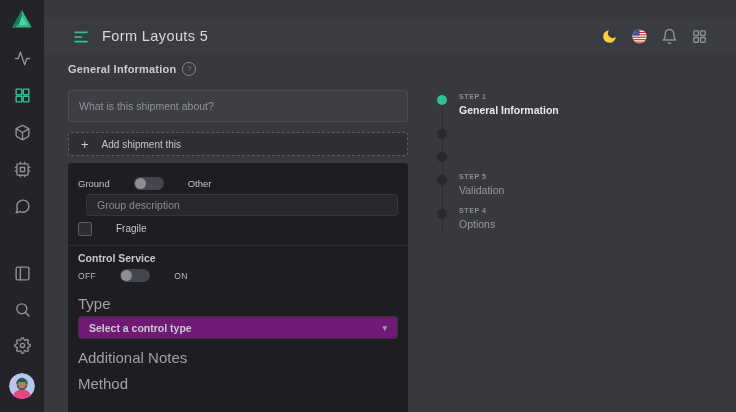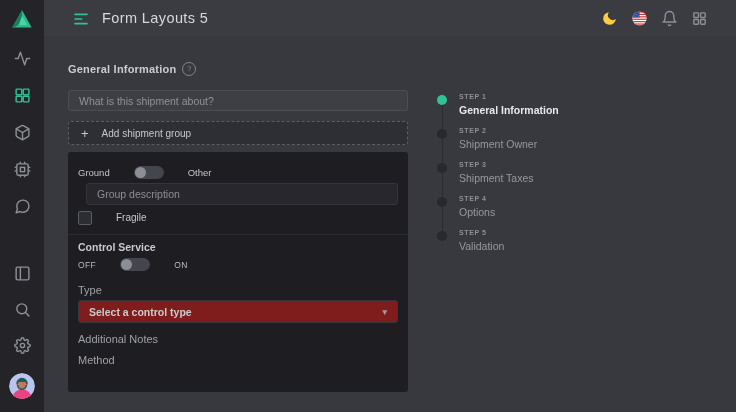--- a/index.html
+++ b/index.html
@@ -14,55 +14,55 @@
     display:flex;flex-direction:column;align-items:center;z-index:6;}
   .logo{margin-top:7px;width:26px;height:26px;cursor:pointer;}
   .side-icon{width:17px;height:17px;color:#8d9095;margin-top:20px;cursor:pointer;}
   .side-icon svg{width:17px;height:17px;}
   .side-icon.first{margin-top:17px;}
   .side-icon.active{color:#2fc394;}
   .side-bottom{margin-top:auto;display:flex;flex-direction:column;align-items:center;}
   .side-bottom .side-icon{margin-top:0;margin-bottom:19px;}
   .avatar{width:26px;height:26px;border-radius:50%;overflow:hidden;margin-bottom:13px;cursor:pointer;}
   
-  .header{position:absolute;left:44px;top:0;right:0;height:36px;background:#3b3b42;
+  .header{position:absolute;left:44px;top:18px;right:0;height:36px;background:#3b3b42;
     display:flex;align-items:center;padding:0 26px 0 29px;box-sizing:border-box;z-index:5;}
   .burger{width:16px;height:14px;cursor:pointer;color:#2fc394;}
   .app-title{margin-left:13px;font-size:14.5px;letter-spacing:.4px;color:#d7d9dc;font-weight:500;}
   .header-right{margin-left:auto;display:flex;align-items:center;gap:9px;}
   .hicon{width:17px;height:17px;color:#8d9095;cursor:pointer;padding:0 2px;}
   .hicon svg{width:17px;height:17px;}
   
   .form-col{position:absolute;left:68px;top:62px;width:340px;z-index:1;}
   .heading-row{display:flex;align-items:center;gap:6px;margin-bottom:14px;}
   .heading{font-size:11px;font-weight:bold;letter-spacing:.2px;color:#caccd0;}
   .help-circle{width:12px;height:12px;border:1px solid #84878c;border-radius:50%;
     color:#84878c;font-size:8px;line-height:12px;text-align:center;cursor:pointer;}
   .help-circle i{font-style:normal;}
-  .text-input{display:block;width:100%;box-sizing:border-box;height:21px;background:#3e3e45;
+  .text-input{display:block;width:100%;box-sizing:border-box;height:32px;background:#3e3e45;
     border:1px solid #4c4c54;border-radius:3px;color:#c9cbce;font-size:10.5px;padding:0 10px;outline:none;}
   .text-input::placeholder{color:#8f9297;}
   .add-btn{margin-top:10px;height:24px;width:100%;box-sizing:border-box;background:#2e2e35;
     border:1px dashed #5d5d65;border-radius:3px;display:flex;align-items:center;gap:13px;
     padding:0 12px;color:#c6c8cb;font-size:10px;cursor:pointer;}
   .plus{font-size:13px;line-height:1;color:#c6c8cb;font-style:normal;}
   .card{margin-top:7px;background:#1d1d22;border-radius:3px;padding:8px 10px 26px;}
   .card .text-input{background:#27272d;border-color:#35353c;height:22px;}
   .card .text-input::placeholder{color:#8b8e93;}
   .right-row{display:flex;align-items:center;justify-content:flex-start;gap:24px;margin-top:5px;height:15px;}
   .toggle-label{font-size:9.5px;color:#c3c5c9;}
   .switch{width:30px;height:13px;background:#45454d;border-radius:8px;position:relative;cursor:pointer;}
   .switch .knob{position:absolute;left:1px;top:1px;width:11px;height:11px;background:#8b8f95;border-radius:50%;}
   .checkbox{width:12px;height:12px;background:#2c2c33;border:1px solid #5a5d64;border-radius:2px;cursor:pointer;}
   .cb-label{font-size:10px;color:#c6c8cb;}
   .divider{height:1px;background:#2d2d34;margin:9px -10px 0;}
   .cs-label{margin-top:6px;font-size:10.5px;font-weight:bold;color:#c8cacd;}
   .onoff-label{font-size:8.5px;color:#b9bcc0;letter-spacing:.4px;}
-  .field-label{margin-top:12px;font-size:11px;color:#9fa2a7;}
-  .select{margin-top:4px;height:21px;background:#7f1d1d;border:1px solid #35353c;border-radius:3px;
+  .field-label{margin-top:12px;font-size:15px;color:#9fa2a7;}
+  .select{margin-top:4px;height:21px;background:#701a75;border:1px solid #35353c;border-radius:3px;
     display:flex;align-items:center;justify-content:space-between;padding:0 10px;
     color:#c9cbce;font-size:10.5px;font-weight:bold;cursor:pointer;}
   .chev{color:#9a9da2;font-size:9px;font-style:normal;}
   
   .stepper{position:absolute;left:437px;top:93px;z-index:1;}
   .step-line{position:absolute;left:5px;top:8px;width:1px;height:132px;background:#2b2b31;}
   .step{display:flex;gap:12px;margin-bottom:11px;position:relative;cursor:pointer;}
   .dot{width:10px;height:10px;border-radius:50%;background:#28282d;margin-top:2px;position:relative;z-index:2;flex:0 0 auto;}
   .step.active .dot{background:#2fc394;}
   .step-label{font-size:7px;font-weight:bold;color:#8d9095;letter-spacing:.6px;}
@@ -219,21 +219,21 @@
 <div class="form-col">
   <div class="heading-row">
     <span class="heading">General Information</span>
     <span class="help-circle"><i>?</i></span>
   </div>
 
   <input class="text-input" type="text" placeholder="What is this shipment about?" style="">
 
   <div class="add-btn">
     <i class="plus">+</i>
-    <span>Add shipment group</span>
+    <span>Add shipment this</span>
   </div>
 
   <div class="card">
 
     <div class="right-row">
       <span class="toggle-label">Ground</span>
       <div class="switch">
           <div class="knob"></div>
         </div>
       <span class="toggle-label">Other</span>
@@ -279,42 +279,34 @@
   <div class="step active">
     <div class="dot"></div>
     <div>
       <div class="step-label">STEP 1</div>
       <div class="step-title">General Information</div>
     </div>
   </div>
 
   <div class="step">
     <div class="dot"></div>
+  </div>
+
+  <div class="step">
+    <div class="dot"></div>
+  </div>
+
+  <div class="step">
+    <div class="dot"></div>
     <div>
-      <div class="step-label">STEP 2</div>
-      <div class="step-title">Shipment Owner</div>
-    </div>
-  </div>
-
-  <div class="step">
-    <div class="dot"></div>
-    <div>
-      <div class="step-label">STEP 3</div>
-      <div class="step-title">Shipment Taxes</div>
+      <div class="step-label">STEP 5</div>
+      <div class="step-title">Validation</div>
     </div>
   </div>
 
   <div class="step">
     <div class="dot"></div>
     <div>
       <div class="step-label">STEP 4</div>
       <div class="step-title">Options</div>
     </div>
   </div>
-
-  <div class="step">
-    <div class="dot"></div>
-    <div>
-      <div class="step-label">STEP 5</div>
-      <div class="step-title">Validation</div>
-    </div>
-  </div>
 </div>
 
 </body></html>

